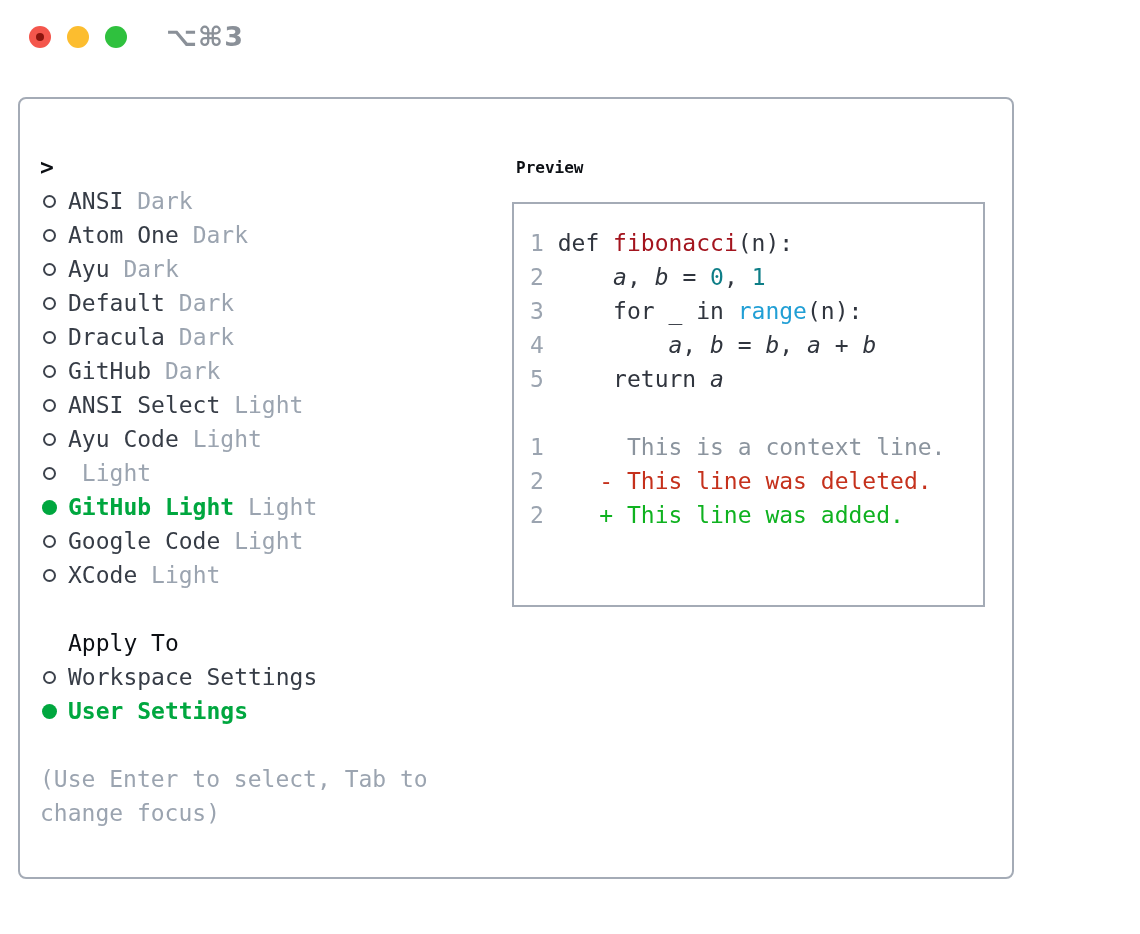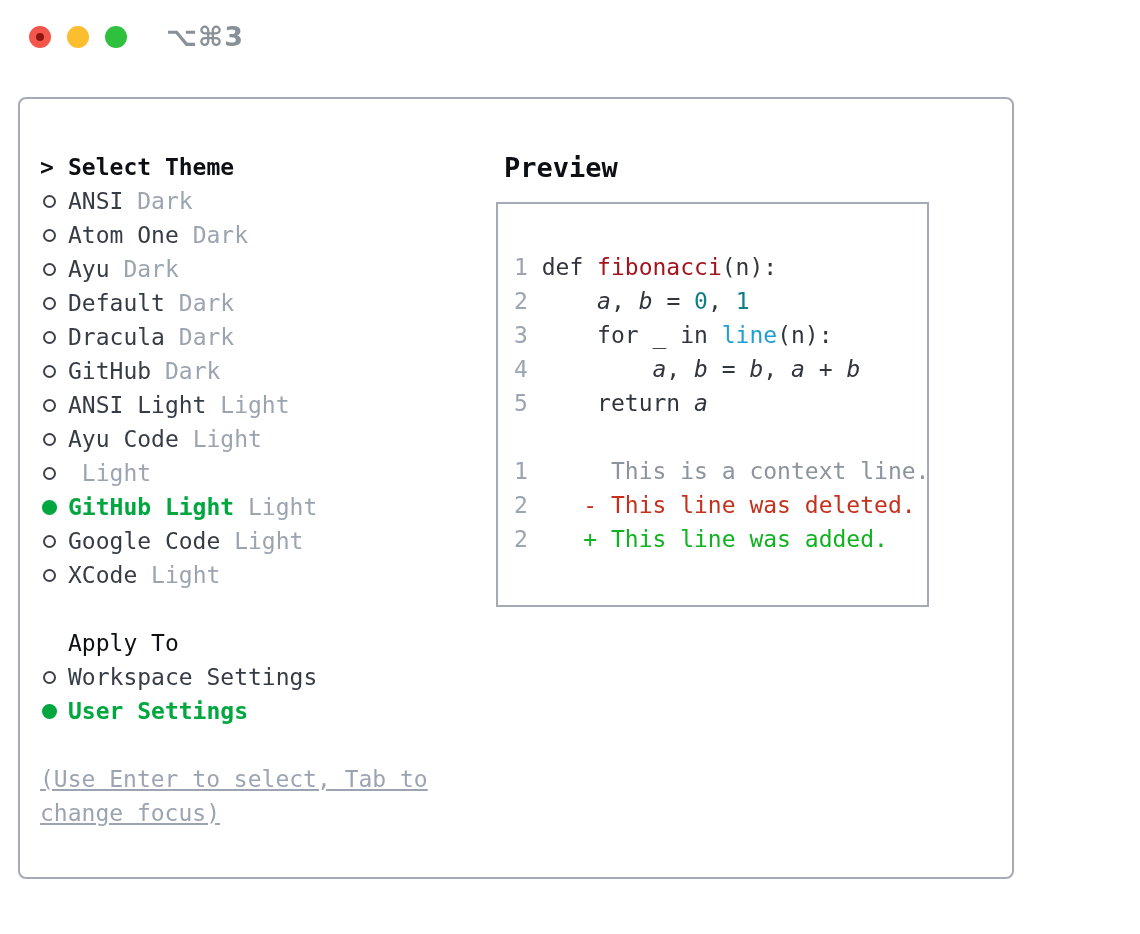--- a/index.html
+++ b/index.html
@@ -50,22 +50,22 @@
   .dot{width:15px;height:15px;border-radius:50%;background:var(--green);margin-left:2px;}
   .hdr{font-weight:bold;color:var(--text-black);}
   .name{color:var(--text-dark);}
   .selected .name{color:var(--green);font-weight:bold;}
   .tag{color:var(--muted);}
   .spacer{height:34px;}
   .apply-hdr{color:var(--text-black);}
   .hint{width:420px;color:var(--muted);white-space:normal;}
 
   
-  .preview-title{position:absolute;left:484px;top:52px;height:34px;line-height:34px;font-size:27px;font-weight:bold;color:var(--text-black);}
-  .preview-box{position:absolute;left:476px;top:103px;width:433px;height:405px;border:2px solid var(--border);background:#fff;padding:46px 0 0 16px;overflow:hidden;}
+  .preview-title{position:absolute;left:496px;top:52px;height:34px;line-height:34px;font-size:16px;font-weight:bold;color:var(--text-black);}
+  .preview-box{position:absolute;left:492px;top:103px;width:473px;height:405px;border:2px solid var(--border);background:#fff;padding:22px 0 0 16px;overflow:hidden;}
   .code-line{height:34px;line-height:34px;font-size:23px;white-space:pre;color:var(--code-plain);}
   .tk-ln{color:var(--muted);}
   .tk-t{color:var(--code-plain);}
   .tk-fn{color:var(--fn-red);}
   .tk-lit{color:var(--lit-teal);}
   .tk-call{color:var(--call-blue);}
   .tk-var{color:var(--code-plain);font-style:italic;}
   .tk-ctx{color:var(--ctx-gray);}
   .tk-del{color:var(--del-red);margin-top:48px;}
   .tk-add{color:var(--add-green);}
@@ -79,53 +79,53 @@
     <div class="light red"></div>
     <div class="light yellow"></div>
     <div class="light green"></div>
     <div class="win-title">⌥⌘3</div>
   </div>
 
   <div class="panel">
 
     <div class="left-col">
       <div class="row">
-        <span class="marker chev">&gt;</span><span class="hdr">Select Theme</span>
+        <span class="marker chev">&gt;</span>
       </div>
       <div id="theme-rows">
           <div class="row"><span class="marker"><span class="circle"></span></span><span class="name">ANSI</span><span class="tag"> Dark</span></div>
           <div class="row"><span class="marker"><span class="circle"></span></span><span class="name">Atom One</span><span class="tag"> Dark</span></div>
           <div class="row"><span class="marker"><span class="circle"></span></span><span class="name">Ayu</span><span class="tag"> Dark</span></div>
           <div class="row"><span class="marker"><span class="circle"></span></span><span class="name">Default</span><span class="tag"> Dark</span></div>
           <div class="row"><span class="marker"><span class="circle"></span></span><span class="name">Dracula</span><span class="tag"> Dark</span></div>
           <div class="row"><span class="marker"><span class="circle"></span></span><span class="name">GitHub</span><span class="tag"> Dark</span></div>
-          <div class="row"><span class="marker"><span class="circle"></span></span><span class="name">ANSI Light</span><span class="tag"> Light</span></div>
+          <div class="row"><span class="marker"><span class="circle"></span></span><span class="name">ANSI Select</span><span class="tag"> Light</span></div>
           <div class="row"><span class="marker"><span class="circle"></span></span><span class="name">Ayu Code</span><span class="tag"> Light</span></div>
           <div class="row"><span class="marker"><span class="circle"></span></span><span class="tag"> Light</span></div>
           <div class="row selected"><span class="marker"><span class="dot"></span></span><span class="name">GitHub Light</span><span class="tag"> Light</span></div>
           <div class="row"><span class="marker"><span class="circle"></span></span><span class="name">Google Code</span><span class="tag"> Light</span></div>
           <div class="row"><span class="marker"><span class="circle"></span></span><span class="name">XCode</span><span class="tag"> Light</span></div>
         </div>
       <div class="spacer"></div>
       <div class="row">
         <span class="marker"></span><span class="apply-hdr">Apply To</span>
       </div>
       <div id="apply-rows">
           <div class="row"><span class="marker"><span class="circle"></span></span><span class="name">Workspace Settings</span></div>
           <div class="row selected"><span class="marker"><span class="dot"></span></span><span class="name">User Settings</span></div>
         </div>
       <div class="spacer"></div>
-      <div class="row hint" style="height:auto;text-decoration:underline;">(Use Enter to select, Tab to change focus)</div>
+      <div class="row hint" style="height:auto;">(Use Enter to select, Tab to change focus)</div>
     </div>
 
     <div class="preview-title">Preview</div>
     <div class="preview-box" id="preview-box">
         <div class="code-line"><span class="tk-ln">1</span><span class="tk-t"> def </span><span class="tk-fn">fibonacci</span><span class="tk-t">(n):</span></div>
         <div class="code-line"><span class="tk-ln">2</span><span class="tk-t">     </span><span class="tk-var">a</span><span class="tk-t">, </span><span class="tk-var">b</span><span class="tk-t"> = </span><span class="tk-lit">0</span><span class="tk-t">, </span><span class="tk-lit">1</span></div>
-        <div class="code-line"><span class="tk-ln">3</span><span class="tk-t">     for _ in </span><span class="tk-call">line</span><span class="tk-t">(n):</span></div>
+        <div class="code-line"><span class="tk-ln">3</span><span class="tk-t">     for _ in </span><span class="tk-call">range</span><span class="tk-t">(n):</span></div>
         <div class="code-line"><span class="tk-ln">4</span><span class="tk-t">         </span><span class="tk-var">a</span><span class="tk-t">, </span><span class="tk-var">b</span><span class="tk-t"> = </span><span class="tk-var">b</span><span class="tk-t">, </span><span class="tk-var">a</span><span class="tk-t"> + </span><span class="tk-var">b</span></div>
         <div class="code-line"><span class="tk-ln">5</span><span class="tk-t">     return </span><span class="tk-var">a</span></div>
         <div class="code-line"></div>
         <div class="code-line"><span class="tk-ln">1</span><span class="tk-ctx">      This is a context line.</span></div>
         <div class="code-line"><span class="tk-ln">2</span><span class="tk-t">    </span><span class="tk-del">- This line was deleted.</span></div>
         <div class="code-line"><span class="tk-ln">2</span><span class="tk-t">    </span><span class="tk-add">+ This line was added.</span></div>
       </div>
 
   </div>
 </div>

